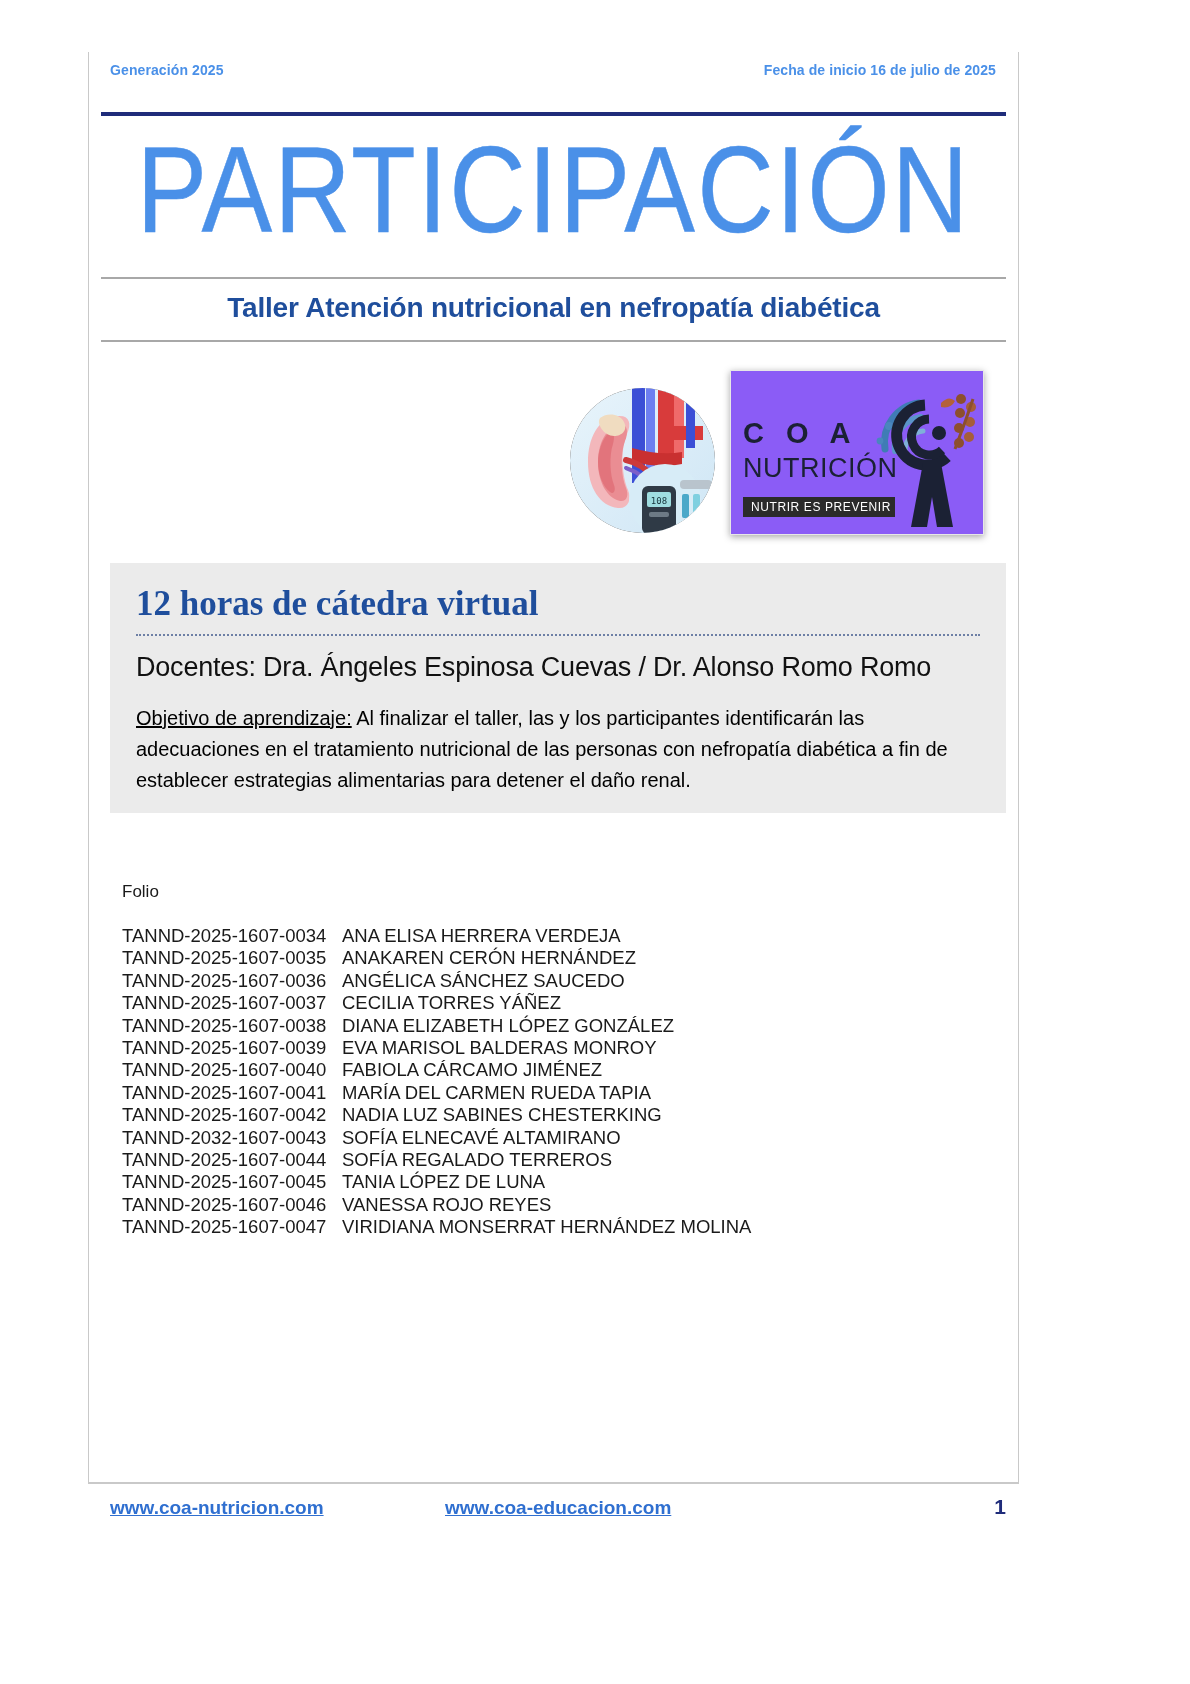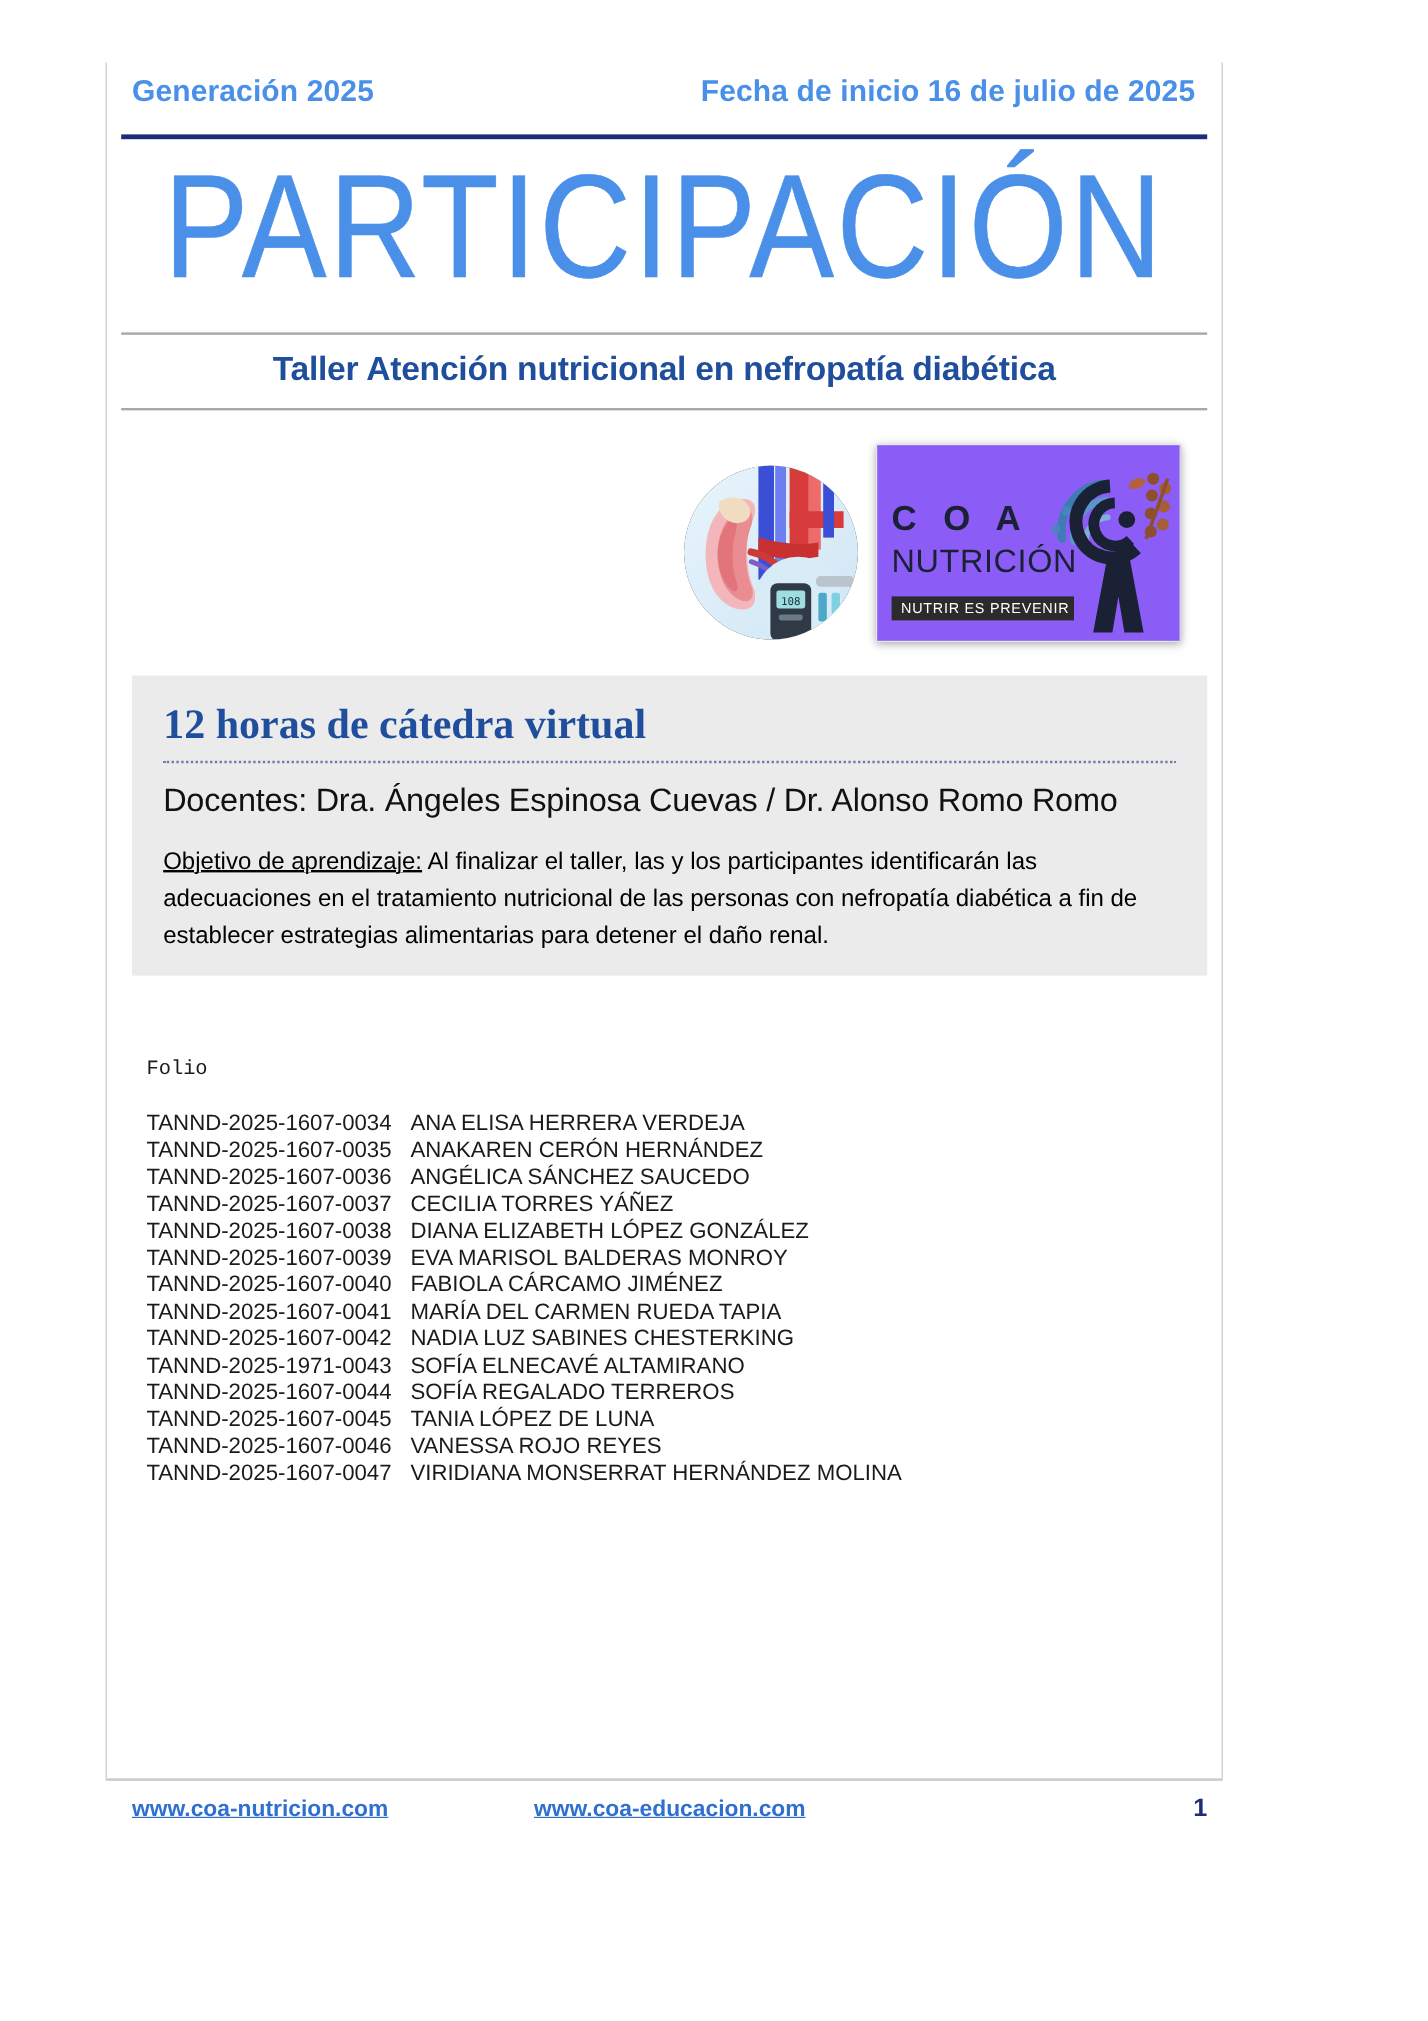--- a/index.html
+++ b/index.html
@@ -43,21 +43,21 @@
     position: absolute;
     top: 62px;
     left: 110px;
     width: 886px;
     display: flex;
     justify-content: space-between;
     align-items: baseline;
   }
   .header-left, .header-right {
     color: #4a90e8;
-    font-size: 25px;
+    font-size: 14px;
     font-weight: bold;
     letter-spacing: 0.1px;
     white-space: nowrap;
   }
   .header-rule {
     position: absolute;
     top: 112px;
     left: 101px;
     width: 905px;
     height: 4px;
@@ -230,21 +230,20 @@
   }
   .objective u { text-decoration: underline; }
 
   
   .folio-header {
     position: absolute;
     top: 882px;
     left: 122px;
     font-size: 17px;
     color: #1a1a1a;
-    font-family: Liberation Mono, monospace;
   }
   .folio-list {
     position: absolute;
     top: 925px;
     left: 122px;
     width: 780px;
   }
   .folio-row {
     display: flex;
     font-size: 18.5px;
@@ -434,21 +433,21 @@
       </div>
       <div class="folio-row">
         <span class="folio-code">TANND-2025-1607-0041</span>
         <span class="folio-name">MARÍA DEL CARMEN RUEDA TAPIA</span>
       </div>
       <div class="folio-row">
         <span class="folio-code">TANND-2025-1607-0042</span>
         <span class="folio-name">NADIA LUZ SABINES CHESTERKING</span>
       </div>
       <div class="folio-row">
-        <span class="folio-code">TANND-2025-1971-0043</span>
+        <span class="folio-code">TANND-2032-1607-0043</span>
         <span class="folio-name">SOFÍA ELNECAVÉ ALTAMIRANO</span>
       </div>
       <div class="folio-row">
         <span class="folio-code">TANND-2025-1607-0044</span>
         <span class="folio-name">SOFÍA REGALADO TERREROS</span>
       </div>
       <div class="folio-row">
         <span class="folio-code">TANND-2025-1607-0045</span>
         <span class="folio-name">TANIA LÓPEZ DE LUNA</span>
       </div>

